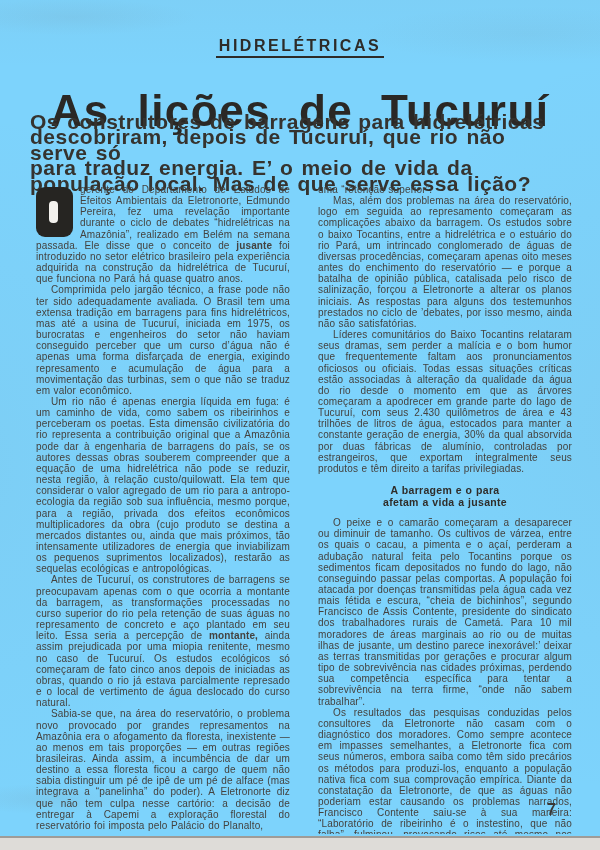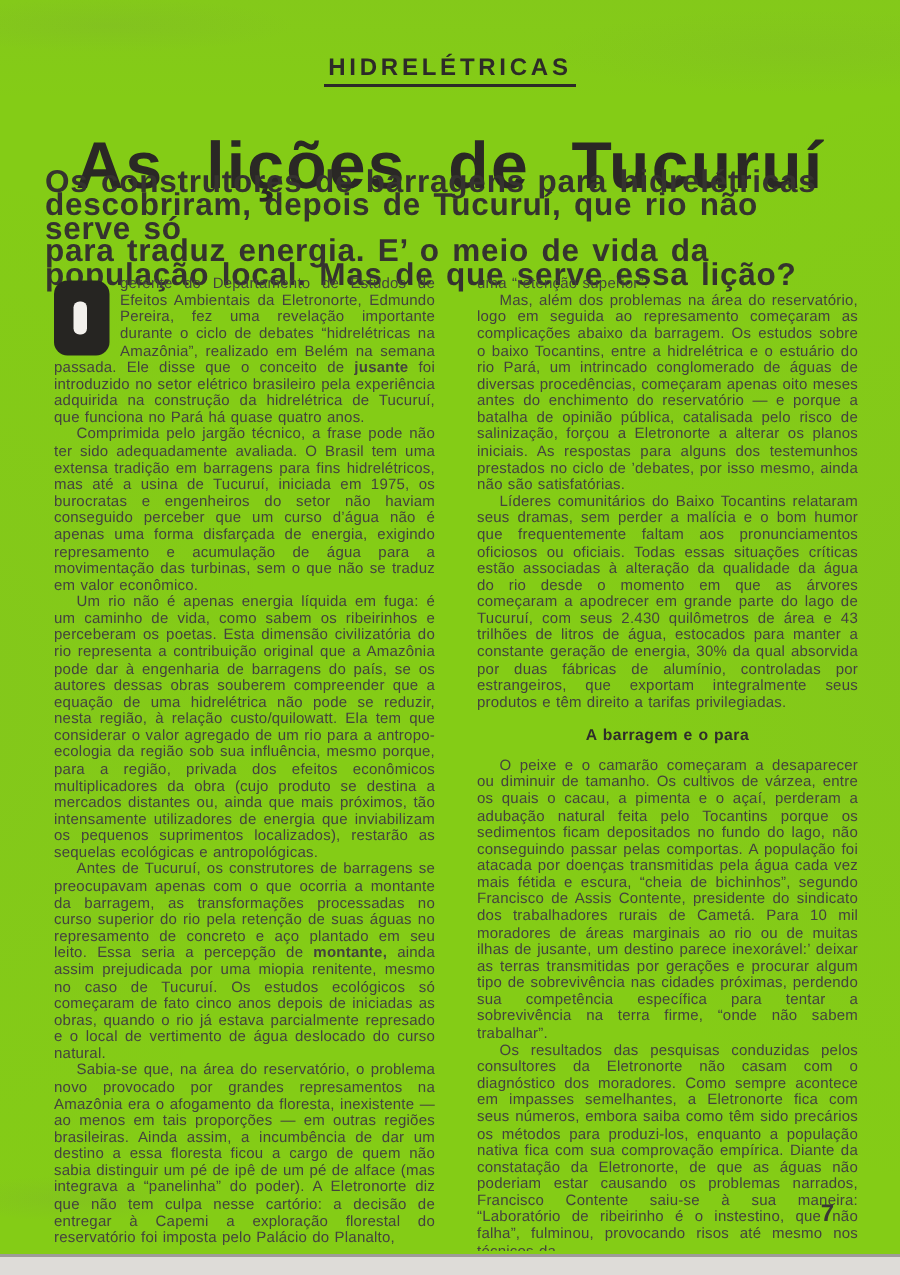--- a/index.html
+++ b/index.html
@@ -5,21 +5,21 @@
   html,body{margin:0;padding:0;}
   body{
     width:600px;height:850px;
     font-family:"Liberation Sans", sans-serif;
     background:#e8e6e2;
     position:relative;
     overflow:hidden;
   }
   .page{
     position:absolute;inset:0;
-    background:#84cc16;
+    background:#7dd3fc;
   }
   
   .scan-noise{
     position:absolute;inset:0;pointer-events:none;
     background:
       radial-gradient(ellipse 180px 26px at 12% 2%, rgba(110,108,104,.08), transparent 70%),
       radial-gradient(ellipse 240px 40px at 88% 4%, rgba(110,108,104,.06), transparent 70%),
       radial-gradient(ellipse 120px 22px at 8% 94%, rgba(110,108,104,.09), transparent 70%),
       radial-gradient(ellipse 300px 500px at 102% 50%, rgba(120,118,114,.05), transparent 75%),
       radial-gradient(ellipse 260px 480px at -2% 55%, rgba(120,118,114,.05), transparent 75%),
@@ -123,20 +123,21 @@
       <p><span>Antes de Tucuruí, os construtores de barragens se preocupavam apenas com o que ocorria a montante da barragem, as transformações processadas no curso superior do rio pela retenção de suas águas no represamento de concreto e aço plantado em seu leito. Essa seria a percepção de </span><span class="bld">montante,</span><span> ainda assim prejudicada por uma miopia renitente, mesmo no caso de Tucuruí. Os estudos ecológicos só começaram de fato cinco anos depois de iniciadas as obras, quando o rio já estava parcialmente represado e o local de vertimento de água deslocado do curso natural.</span></p>
       <p>Sabia-se que, na área do reservatório, o problema novo provocado por grandes represamentos na Amazônia era o afogamento da floresta, inexistente — ao menos em tais proporções — em outras regiões brasileiras. Ainda assim, a incumbência de dar um destino a essa floresta ficou a cargo de quem não sabia distinguir um pé de ipê de um pé de alface (mas integrava a “panelinha” do poder). A Eletronorte diz que não tem culpa nesse cartório: a decisão de entregar à Capemi a exploração florestal do reservatório foi imposta pelo Palácio do Planalto,</p>
     </div>
 
     <div class="col">
       <p class="noindent">uma “retenção superior”.</p>
       <p>Mas, além dos problemas na área do reservatório, logo em seguida ao represamento começaram as complicações abaixo da barragem. Os estudos sobre o baixo Tocantins, entre a hidrelétrica e o estuário do rio Pará, um intrincado conglomerado de águas de diversas procedências, começaram apenas oito meses antes do enchimento do reservatório — e porque a batalha de opinião pública, catalisada pelo risco de salinização, forçou a Eletronorte a alterar os planos iniciais. As respostas para alguns dos testemunhos prestados no ciclo de ’debates, por isso mesmo, ainda não são satisfatórias.</p>
       <p>Líderes comunitários do Baixo Tocantins relataram seus dramas, sem perder a malícia e o bom humor que frequentemente faltam aos pronunciamentos oficiosos ou oficiais. Todas essas situações críticas estão associadas à alteração da qualidade da água do rio desde o momento em que as árvores começaram a apodrecer em grande parte do lago de Tucuruí, com seus 2.430 quilômetros de área e 43 trilhões de litros de água, estocados para manter a constante geração de energia, 30% da qual absorvida por duas fábricas de alumínio, controladas por estrangeiros, que exportam integralmente seus produtos e têm direito a tarifas privilegiadas.</p>
       <div class="subhead">
         <div>A barragem e o para</div>
+        <div>afetam a vida a jusante</div>
       </div>
       <p>O peixe e o camarão começaram a desaparecer ou diminuir de tamanho. Os cultivos de várzea, entre os quais o cacau, a pimenta e o açaí, perderam a adubação natural feita pelo Tocantins porque os sedimentos ficam depositados no fundo do lago, não conseguindo passar pelas comportas. A população foi atacada por doenças transmitidas pela água cada vez mais fétida e escura, “cheia de bichinhos”, segundo Francisco de Assis Contente, presidente do sindicato dos trabalhadores rurais de Cametá. Para 10 mil moradores de áreas marginais ao rio ou de muitas ilhas de jusante, um destino parece inexorável:’ deixar as terras transmitidas por gerações e procurar algum tipo de sobrevivência nas cidades próximas, perdendo sua competência específica para tentar a sobrevivência na terra firme, “onde não sabem trabalhar”.</p>
       <p>Os resultados das pesquisas conduzidas pelos consultores da Eletronorte não casam com o diagnóstico dos moradores. Como sempre acontece em impasses semelhantes, a Eletronorte fica com seus números, embora saiba como têm sido precários os métodos para produzi-los, enquanto a população nativa fica com sua comprovação empírica. Diante da constatação da Eletronorte, de que as águas não poderiam estar causando os problemas narrados, Francisco Contente saiu-se à sua maneira: “Laboratório de ribeirinho é o instestino, que não falha”, fulminou, provocando risos até mesmo nos técnicos da</p>
     </div>
 
   </div>
 
   <div class="pagenum">7</div>
   <div class="scan-edge"></div>
 </div>

